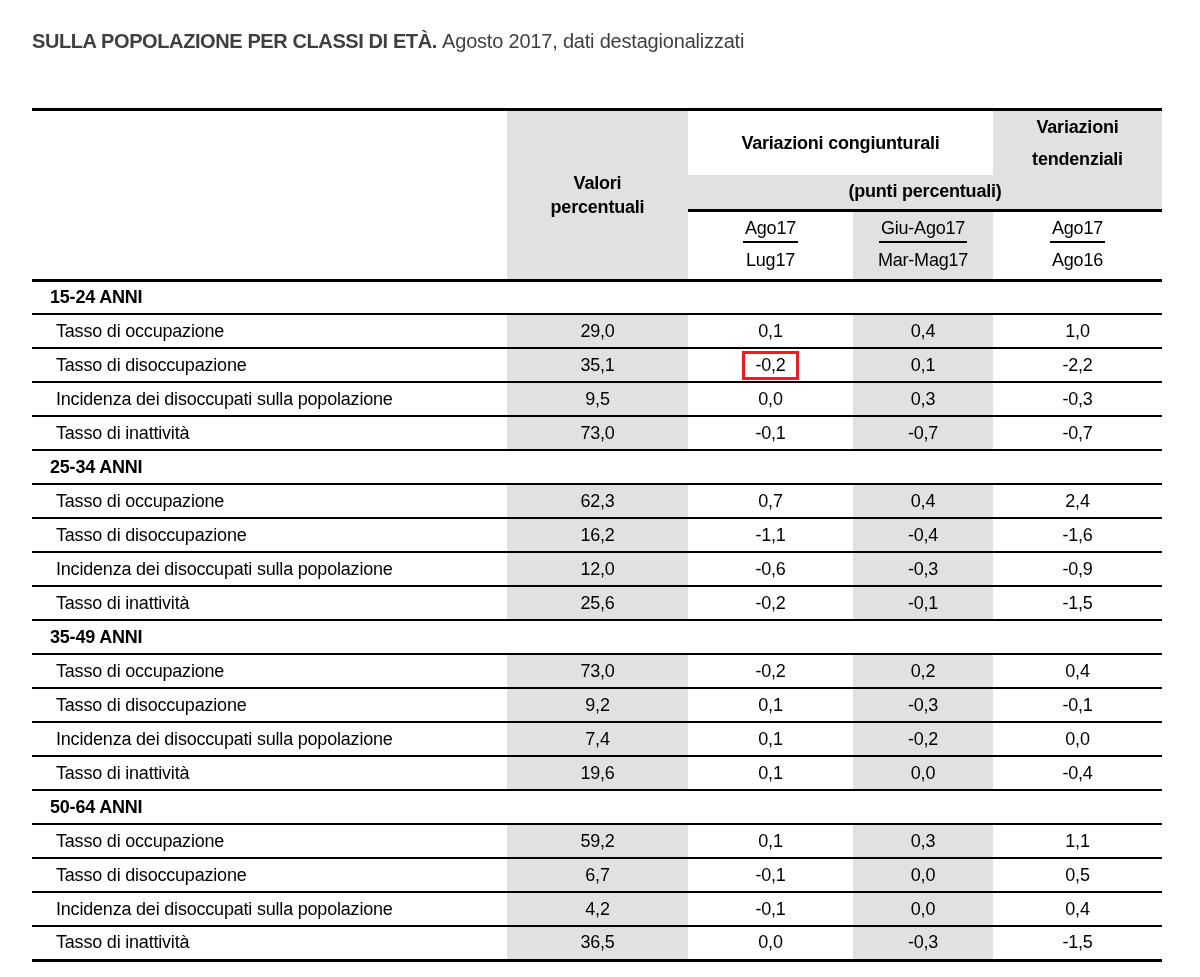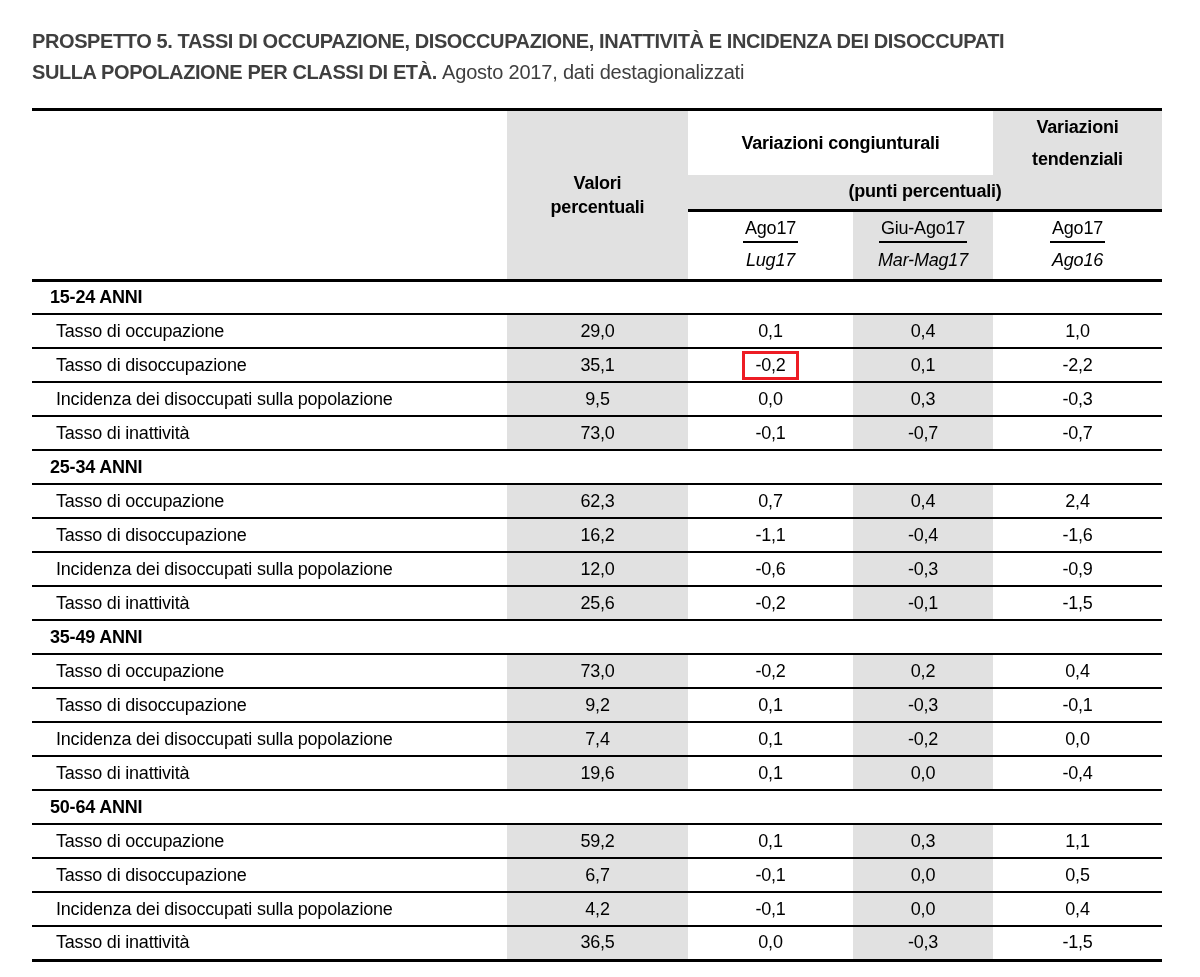--- a/index.html
+++ b/index.html
@@ -60,21 +60,21 @@
   th.cong-head { text-align: center; vertical-align: middle; }
   th.tend-head { text-align: center; vertical-align: middle; padding: 0 10px; line-height: 32px; }
   th.punti-head {
     text-align: center;
     vertical-align: middle;
     border-bottom: 3px solid var(--line);
   }
   th.frac-cell { border-bottom: 3px solid var(--line); font-weight: normal; text-align: center; vertical-align: middle; }
   .frac-top  { height: 33px; display: flex; align-items: flex-end; justify-content: center; padding-bottom: 3px; }
   .frac-top span { border-bottom: 2px solid var(--line); padding: 0 2px 2px 2px; }
-  .frac-bottom { height: 31px; display: flex; align-items: flex-start; justify-content: center; padding-top: 4px; font-style: italic; }
+  .frac-bottom { height: 31px; display: flex; align-items: flex-start; justify-content: center; padding-top: 4px; }
 
   tbody td { border-bottom: 2px solid var(--line); height: 34px; vertical-align: middle; }
   tbody tr.group-row td {
     font-weight: bold;
     padding-left: 18px;
     background: #ffffff;
   }
   tbody td.label-cell { padding-left: 24px; }
   tbody td.value-cell { text-align: center; }
   tbody tr:last-child td { border-bottom: 3px solid var(--line); }
@@ -84,21 +84,20 @@
     border: 3px solid var(--red);
     padding: 0 10px 1px 10px;
     margin: -4px 0;
     line-height: 22px;
   }
 </style>
 </head>
 <body>
 
 <div class="title-block">
-  <div class="title-line1">PROSPETTO 5. TASSI DI OCCUPAZIONE, DISOCCUPAZIONE, INATTIVITÀ E INCIDENZA DEI DISOCCUPATI</div>
   <div class="title-line2"><span>SULLA POPOLAZIONE PER CLASSI DI ETÀ.</span> <span class="title-regular">Agosto 2017, dati destagionalizzati</span></div>
 </div>
 
 <table class="stat-table">
   <colgroup>
     <col class="c-label">
     <col class="c-valori">
     <col class="c-cong1">
     <col class="c-cong2">
     <col class="c-tend">

